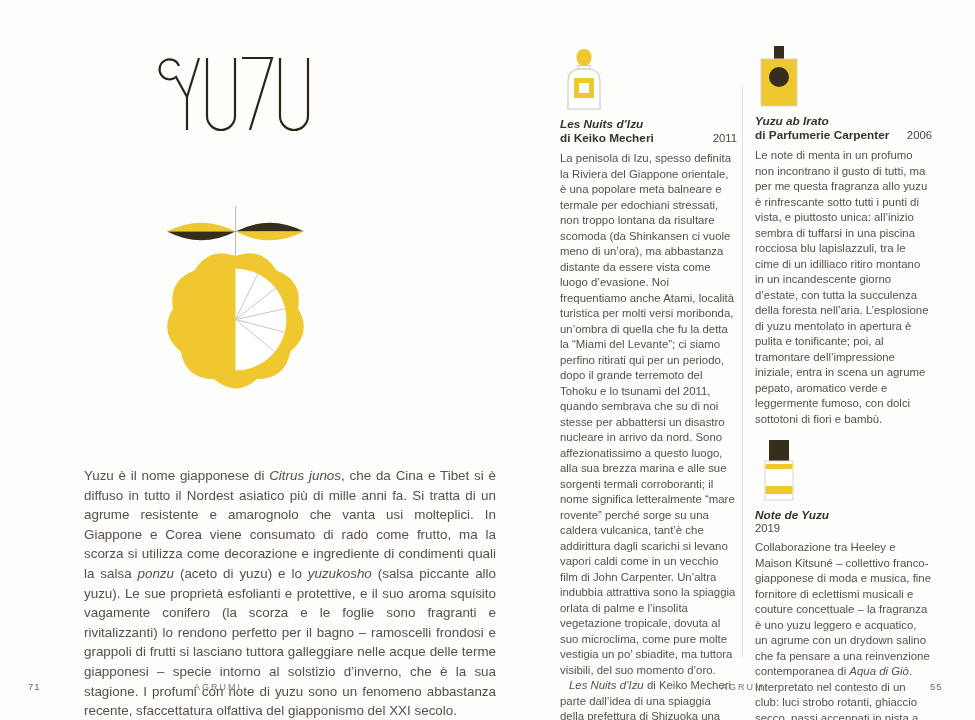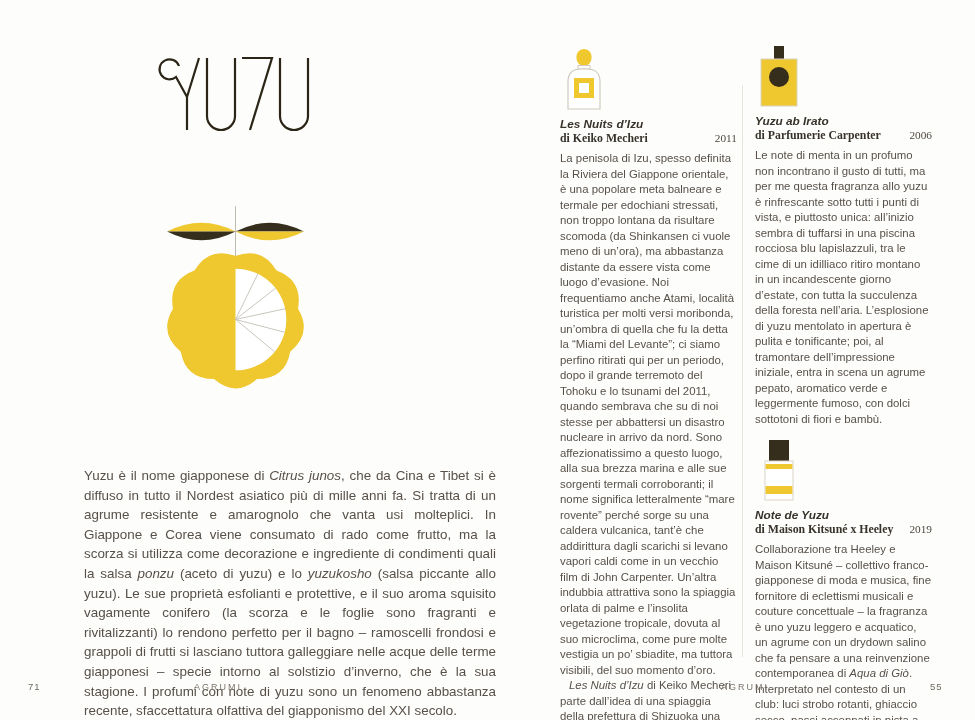--- a/index.html
+++ b/index.html
@@ -19,21 +19,21 @@
   .footer{font-size:9px;letter-spacing:2px;color:#7c766b;}
   .pagenum{font-size:9.5px;letter-spacing:1px;color:#6e685e;}
   
   .col{width:177px;}
   .col1{left:560px;top:48px;}
   .col2{left:755px;top:45px;}
   .divider{left:742px;top:85px;width:1px;height:572px;background:#e7e4de;}
   .entry-icon{display:block;margin:0 0 7px 2px;}
   .entry-header{margin:0 0 6px 0;}
   .pname{font-size:11.8px;font-weight:bold;font-style:italic;color:#37332b;line-height:14px;}
-  .brandrow{display:flex;justify-content:space-between;align-items:baseline;font-family:Liberation Serif, serif;}
+  .brandrow{display:flex;justify-content:space-between;align-items:baseline;}
   .pbrand{font-size:11.8px;font-weight:bold;color:#37332b;line-height:14px;}
   .pyear{font-size:11.3px;color:#4c473f;}
   .review{font-size:11.4px;line-height:15.5px;color:#575049;text-align:left;}
   .review p{margin:0;}
   .review p.indent{text-indent:9px;}
   .entry + .entry{margin-top:12px;}
   svg{display:block;}
 </style>
 </head>
 <body>
@@ -134,21 +134,20 @@
       <article class="entry">
         <svg class="entry-icon" width="44" height="62" viewBox="0 0 44 62">
           <rect x="12" y="1" width="20" height="21" fill="#362e1d"></rect>
           <rect x="8" y="22" width="28" height="39" fill="#ffffff" stroke="#d9d4c6" stroke-width="1"></rect>
           <rect x="8.6" y="25" width="26.8" height="5" fill="#efc72f"></rect>
           <rect x="8.6" y="47" width="26.8" height="8" fill="#efc72f"></rect>
         </svg>
         <header class="entry-header">
           <div class="pname">Note de Yuzu</div>
           <div class="brandrow">
-            <span class="pbrand">di Maison Kitsuné x Heeley</span>
             <span class="pyear">2019</span>
           </div>
         </header>
         <div class="review">
             <p><span>Collaborazione tra Heeley e Maison Kitsuné – collettivo franco-giapponese di moda e musica, fine fornitore di eclettismi musicali e couture concettuale – la fragranza è uno yuzu leggero e acquatico, un agrume con un drydown salino che fa pensare a una reinvenzione contemporanea di </span><i>Aqua di Giò</i><span>. Interpretato nel contesto di un club: luci strobo rotanti, ghiaccio secco, passi accennati in pista a fine serata, fluidità e mutevolezza dei giovani clubber all’alba. Uno yuzu moderno e raffinato.</span></p>
           </div>
       </article>
     </div>
 
     <span class="abs footer" style="left:695px;top:682px;width:100px;text-align:center;">AGRUMI</span>

